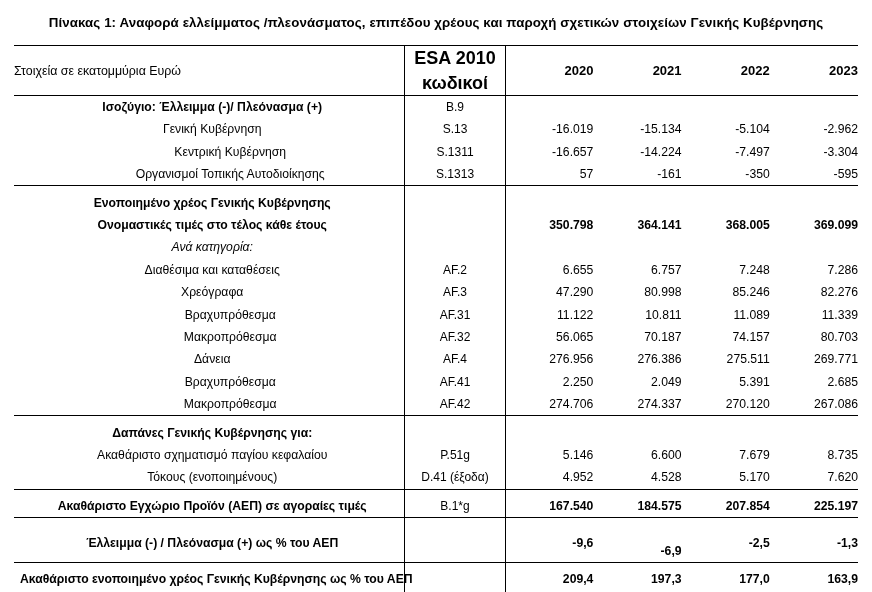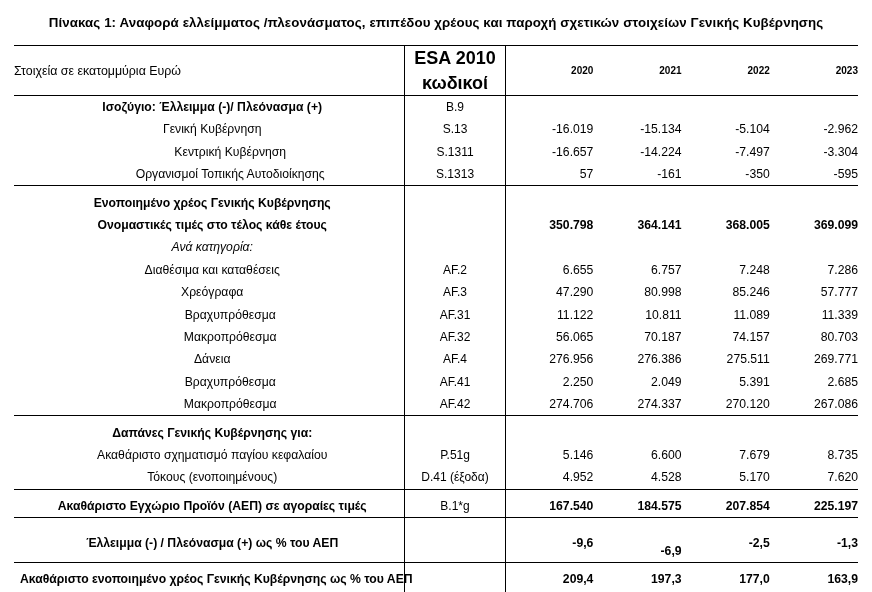--- a/index.html
+++ b/index.html
@@ -40,21 +40,21 @@
     vertical-align: middle;
   }
   
   col.c-label { width: 390px; }
   col.c-code  { width: 100px; }
   col.c-num   { width: 88px; }
 
   .row-h { height: 46px; }
   .hdr-cell {
     font-weight: bold;
-    font-size: 10px;
+    font-size: 13px;
     text-align: right;
     padding-right: 12px;
     vertical-align: middle;
   }
   .hdr-label {
     font-weight: normal;
     font-size: 12.4px;
     text-align: left;
     padding-left: 6px;
     vertical-align: middle;
@@ -191,21 +191,21 @@
           <td class="num">6.757</td>
           <td class="num">7.248</td>
           <td class="num">7.286</td>
         </tr>
         <tr class="data">
           <td class="lbl ind1" style="">Χρεόγραφα</td>
           <td class="code vline-left vline-right" style="">AF.3</td>
           <td class="num">47.290</td>
           <td class="num">80.998</td>
           <td class="num">85.246</td>
-          <td class="num">57.777</td>
+          <td class="num">82.276</td>
         </tr>
         <tr class="data">
           <td class="lbl ind2" style="">Βραχυπρόθεσμα</td>
           <td class="code vline-left vline-right" style="">AF.31</td>
           <td class="num">11.122</td>
           <td class="num">10.811</td>
           <td class="num">11.089</td>
           <td class="num">11.339</td>
         </tr>
         <tr class="data">

